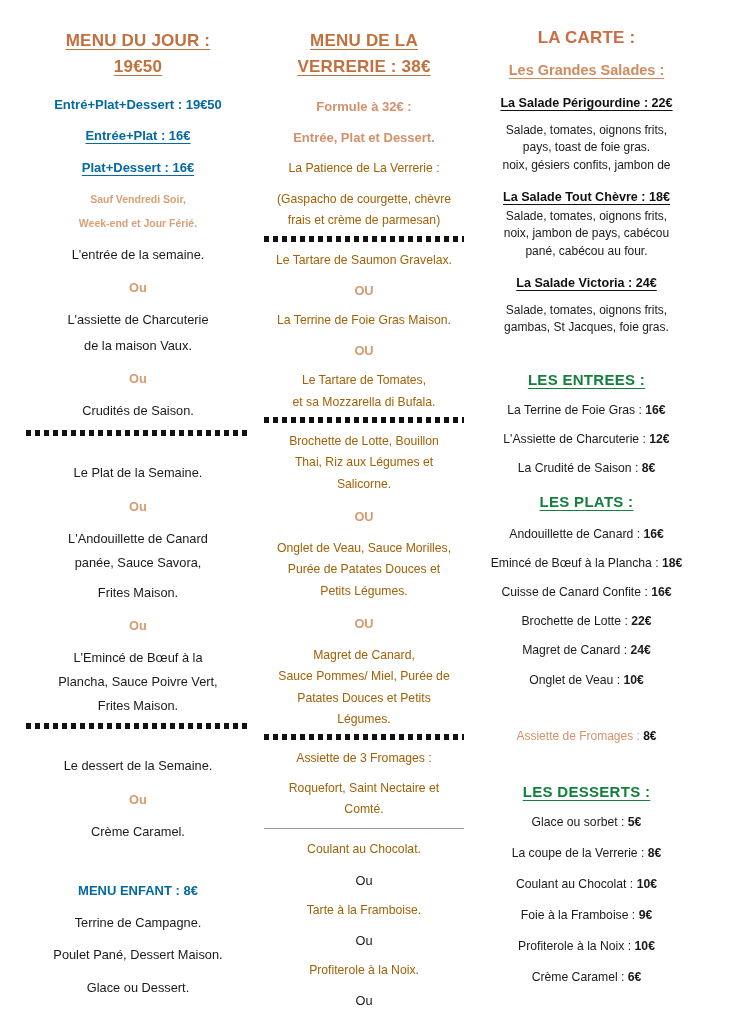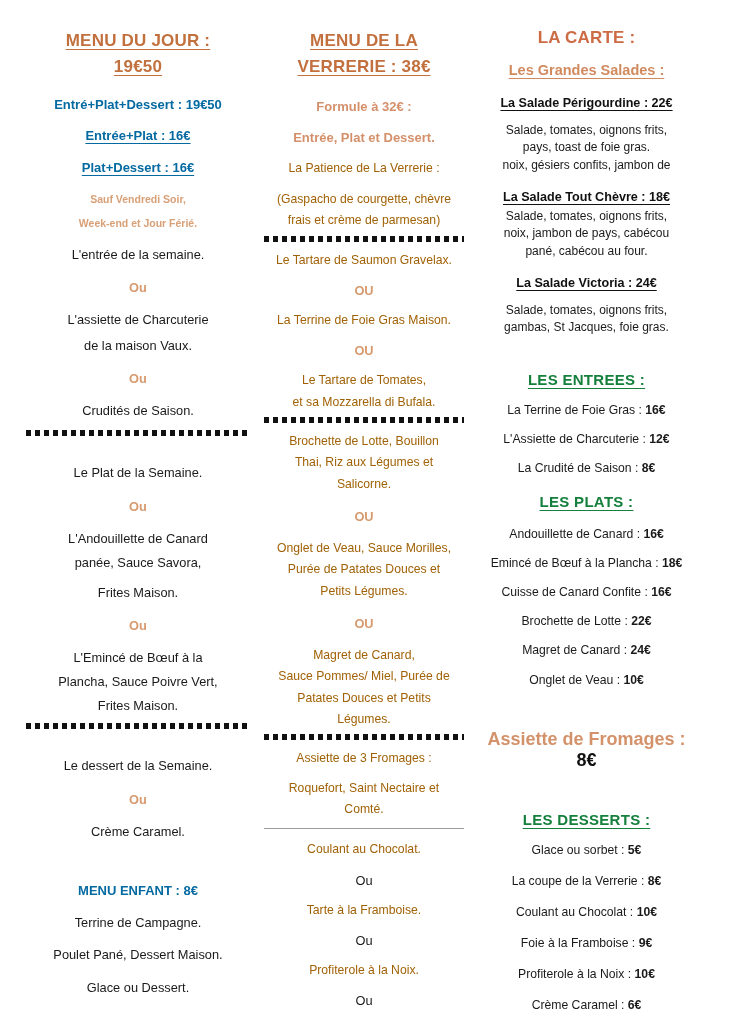--- a/index.html
+++ b/index.html
@@ -140,22 +140,22 @@
     margin: 0;
   }
   .carte-row {
     font-size: 12.2px;
     color: #1a1a1a;
     margin: 0;
     line-height: 1.4;
   }
   .carte-row b { font-weight: bold; }
   .fromage-row {
-    font-size: 18px;
-    font-weight: bold;
+    font-size: 12px;
+    font-weight: normal;
     color: #d4926a;
     margin: 0;
   }
   .fromage-row b { color: #111; }
   .dots-sq {
     height: 6px;
     width: 100%;
     margin: 0;
     background-image: linear-gradient(to right, #111 0 5px, transparent 5px 9px);
     background-size: 9px 6px;

